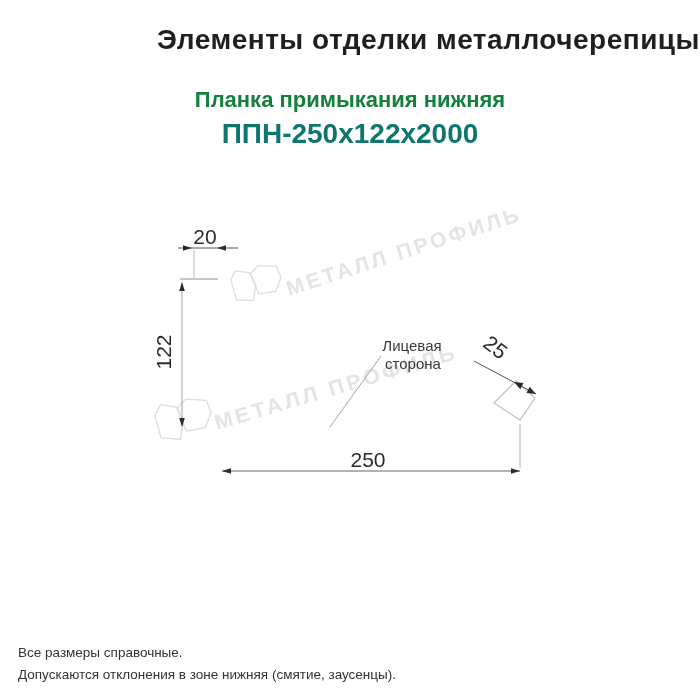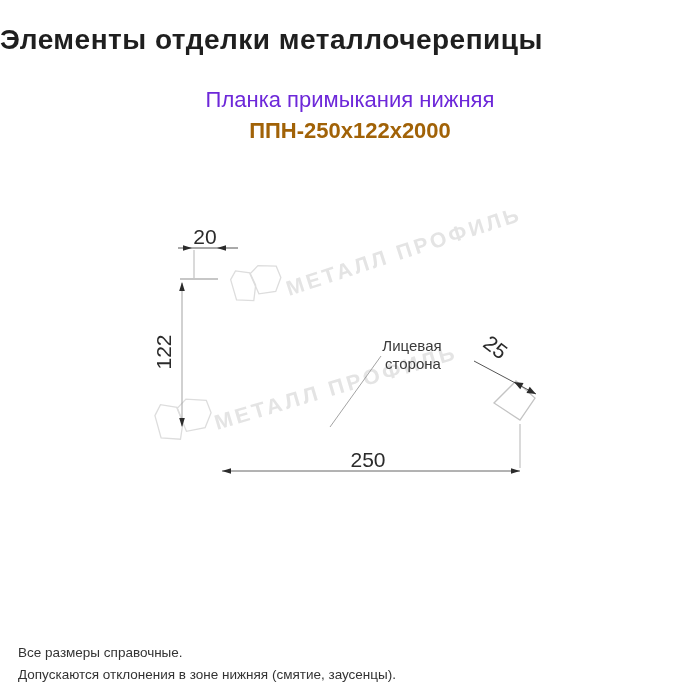--- a/index.html
+++ b/index.html
@@ -1,30 +1,30 @@
 <!DOCTYPE html>
 <html><head>
 <meta charset="utf-8">
 <style>
   html,body{margin:0;padding:0;background:#fff;}
   .page{
     position:relative;width:700px;height:700px;background:#ffffff;
     font-family:"Liberation Sans",sans-serif;overflow:hidden;
   }
   .page-title{
-    position:absolute;top:24px;left:0;right:0;text-align:left;
+    position:absolute;top:24px;left:0;right:0;text-align:right;
     font-size:28px;font-weight:bold;color:#1f1f1f;letter-spacing:0.5px;
   }
   .page-subtitle{
     position:absolute;top:87px;left:0;right:0;text-align:center;
-    font-size:22px;font-weight:normal;color:#6d28d9;
+    font-size:22px;font-weight:bold;color:#15803d;
   }
   .page-model{
     position:absolute;top:118px;left:0;right:0;text-align:center;
-    font-size:22px;font-weight:bold;color:#a16207;
+    font-size:28px;font-weight:bold;color:#0f766e;
   }
   .drawing-svg{position:absolute;left:0;top:0;width:700px;height:700px;}
   .footer-note{
     position:absolute;left:18px;font-size:13.5px;color:#333333;text-align:right;
   }
   .footer-note.n1{top:645px;}
   .footer-note.n2{top:667px;}
   svg text{font-family:"Liberation Sans",sans-serif;}
   .dim-text{fill:#2b2b2b;font-size:21px;}
   .face-text{fill:#3a3a3a;font-size:15px;}

